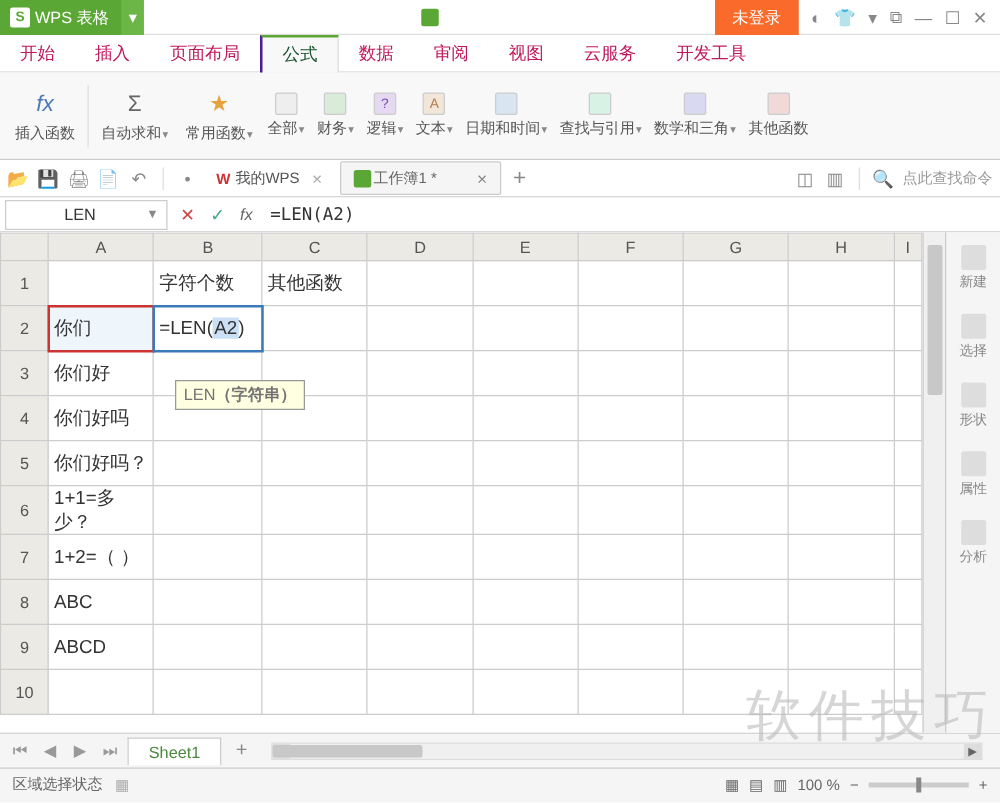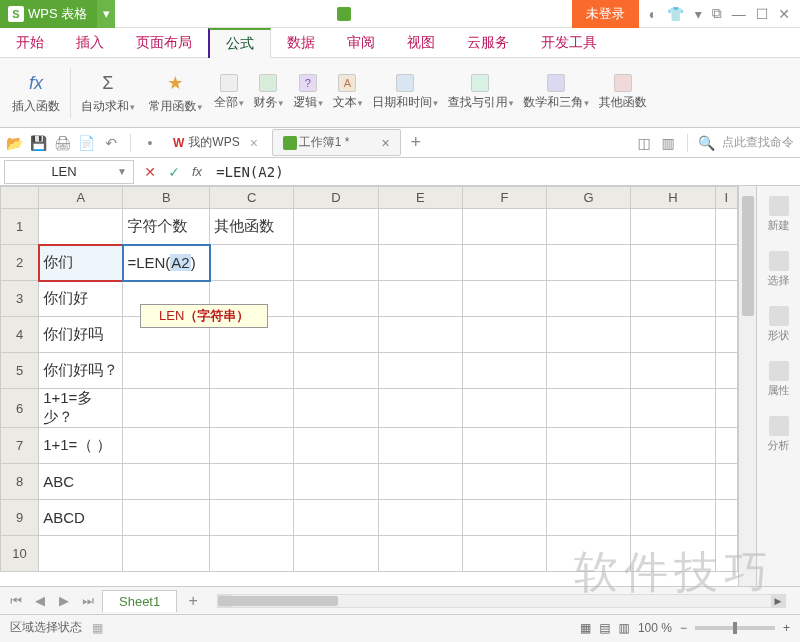--- a/index.html
+++ b/index.html
@@ -56,21 +56,21 @@
   table.grid th { background:#eceae5; color:#555; height:22px; font-size:13px; }
   table.grid th.corner { width:34px; background:#eceae5; }
   table.grid th.col { width:75px; }
   table.grid td.rowh { background:#eceae5; text-align:center; color:#555; width:34px; font-size:13px; height:36px; }
   table.grid td.cell { padding:0 4px; height:36px; text-align:left; vertical-align:middle; }
   
   .cell-a2 { outline:2px solid #c33; outline-offset:-1px; background:#eef5fb; }
   .cell-b2 { outline:2px solid #3a7ab8; outline-offset:-1px; }
   .cell-b2 .a2ref { background:#cce0f5; padding:0 1px;text-align:center; }
   
-  .tooltip { position:absolute; left:140px; top:118px; background:#ffffe1; border:1px solid #999; padding:2px 18px; font-size:13px; color:#b91c1c; }
+  .tooltip { position:absolute; left:140px; top:118px; background:#ffffe1; border:1px solid #999; padding:2px 6px; font-size:13px; color:#737373; }
   .tooltip b { font-weight:bold; }
   
   .right-panel { width:44px; background:#f5f5f5; border-left:1px solid #ccc; display:flex; flex-direction:column; align-items:center; padding-top:6px; gap:10px; }
   .rp-item { display:flex;flex-direction:column;align-items:center;gap:2px;color:#888;font-size:11px;padding:4px 0; }
   .rp-icon { width:20px;height:20px;background:#ddd;border-radius:2px; }
   
   .vscroll { width:18px; background:#f0f0f0; border-left:1px solid #ccc; position:relative; }
   .vscroll .thumb { position:absolute;top:10px;left:3px;width:12px;height:120px;background:#c8c8c8;border-radius:2px; }
   
   .sheet-tabs { height:28px; background:#f5f5f5; display:flex; align-items:center; border-top:1px solid #ccc; padding:0 6px; gap:4px; font-size:13px; color:#666; }
@@ -80,21 +80,21 @@
   .hscroll { flex:1; height:14px; background:#f0f0f0; margin:0 8px; position:relative; border:1px solid #ddd; }
   .hscroll .thumb { position:absolute;left:0;top:1px;width:120px;height:10px;background:#c8c8c8;border-radius:2px; }
   .hscroll .arrow-l,.hscroll .arrow-r { position:absolute;top:0;width:14px;height:12px;background:#ddd;font-size:9px;text-align:center;line-height:12px; }
   .hscroll .arrow-l{left:0} .hscroll .arrow-r{right:0}
   
   .statusbar { height:26px; background:#f5f5f5; display:flex; align-items:center; padding:0 10px; font-size:12px; color:#666; border-top:1px solid #ccc; gap:10px; }
   .statusbar .right { margin-left:auto; display:flex; align-items:center; gap:8px; }
   .zoom-slider { width:80px;height:4px;background:#ccc;position:relative; }
   .zoom-slider .knob{position:absolute;left:38px;top:-4px;width:4px;height:12px;background:#888;}
   
-  .watermark { position:absolute; right:26px; bottom:40px; font-size:44px; color:#bbb; opacity:0.6; font-weight:300; pointer-events:none; letter-spacing:6px; }
+  .watermark { position:absolute; right:3px; bottom:40px; font-size:44px; color:#bbb; opacity:0.6; font-weight:300; pointer-events:none; letter-spacing:6px; }
 </style>
 </head>
 <body>
 
 <div class="titlebar">
   <div class="app-badge">
     <span class="s-icon">S</span>
     <span>WPS 表格</span>
     <span class="drop">▾</span>
   </div>
@@ -340,21 +340,21 @@
             <td class="cell"></td>
             <td class="cell"></td>
             <td class="cell"></td>
             <td class="cell"></td>
             <td class="cell"></td>
             <td class="cell"></td>
             <td class="cell"></td>
       </tr>
       <tr>
         <td class="rowh">7</td>
-        <td class="cell">1+1=（ ）</td>
+        <td class="cell">1+2=（ ）</td>
         <td class="cell"></td>
             <td class="cell"></td>
             <td class="cell"></td>
             <td class="cell"></td>
             <td class="cell"></td>
             <td class="cell"></td>
             <td class="cell"></td>
             <td class="cell"></td>
       </tr>
       <tr>

